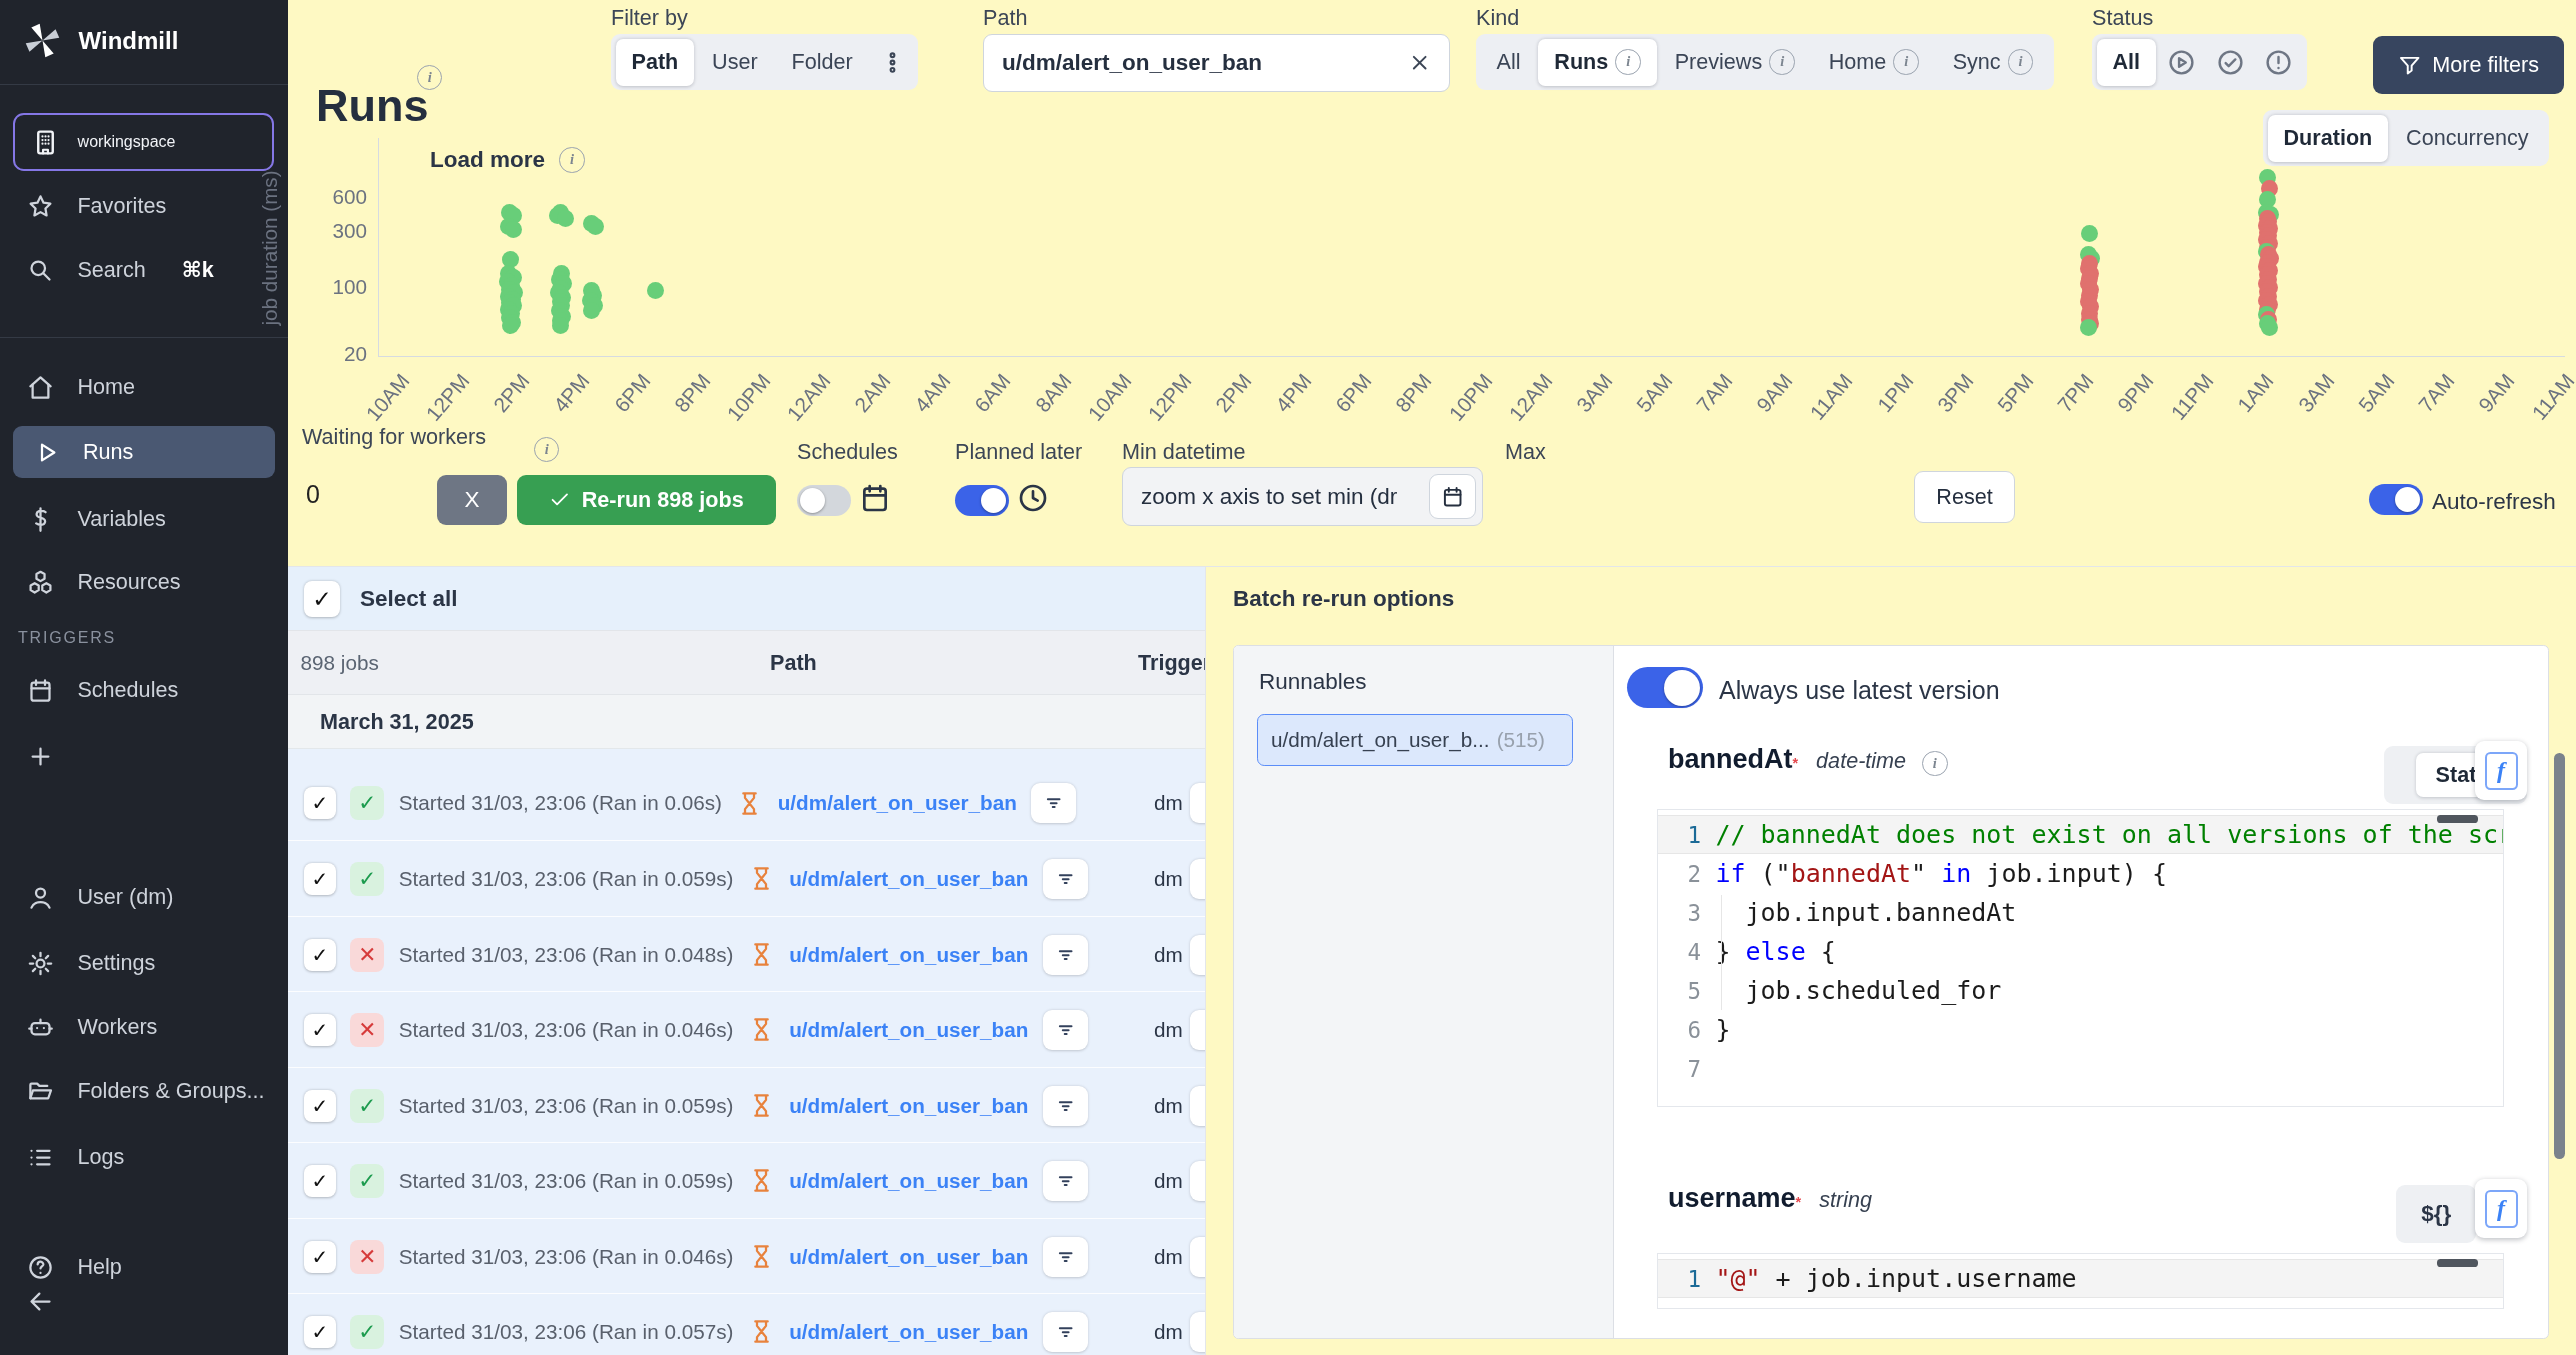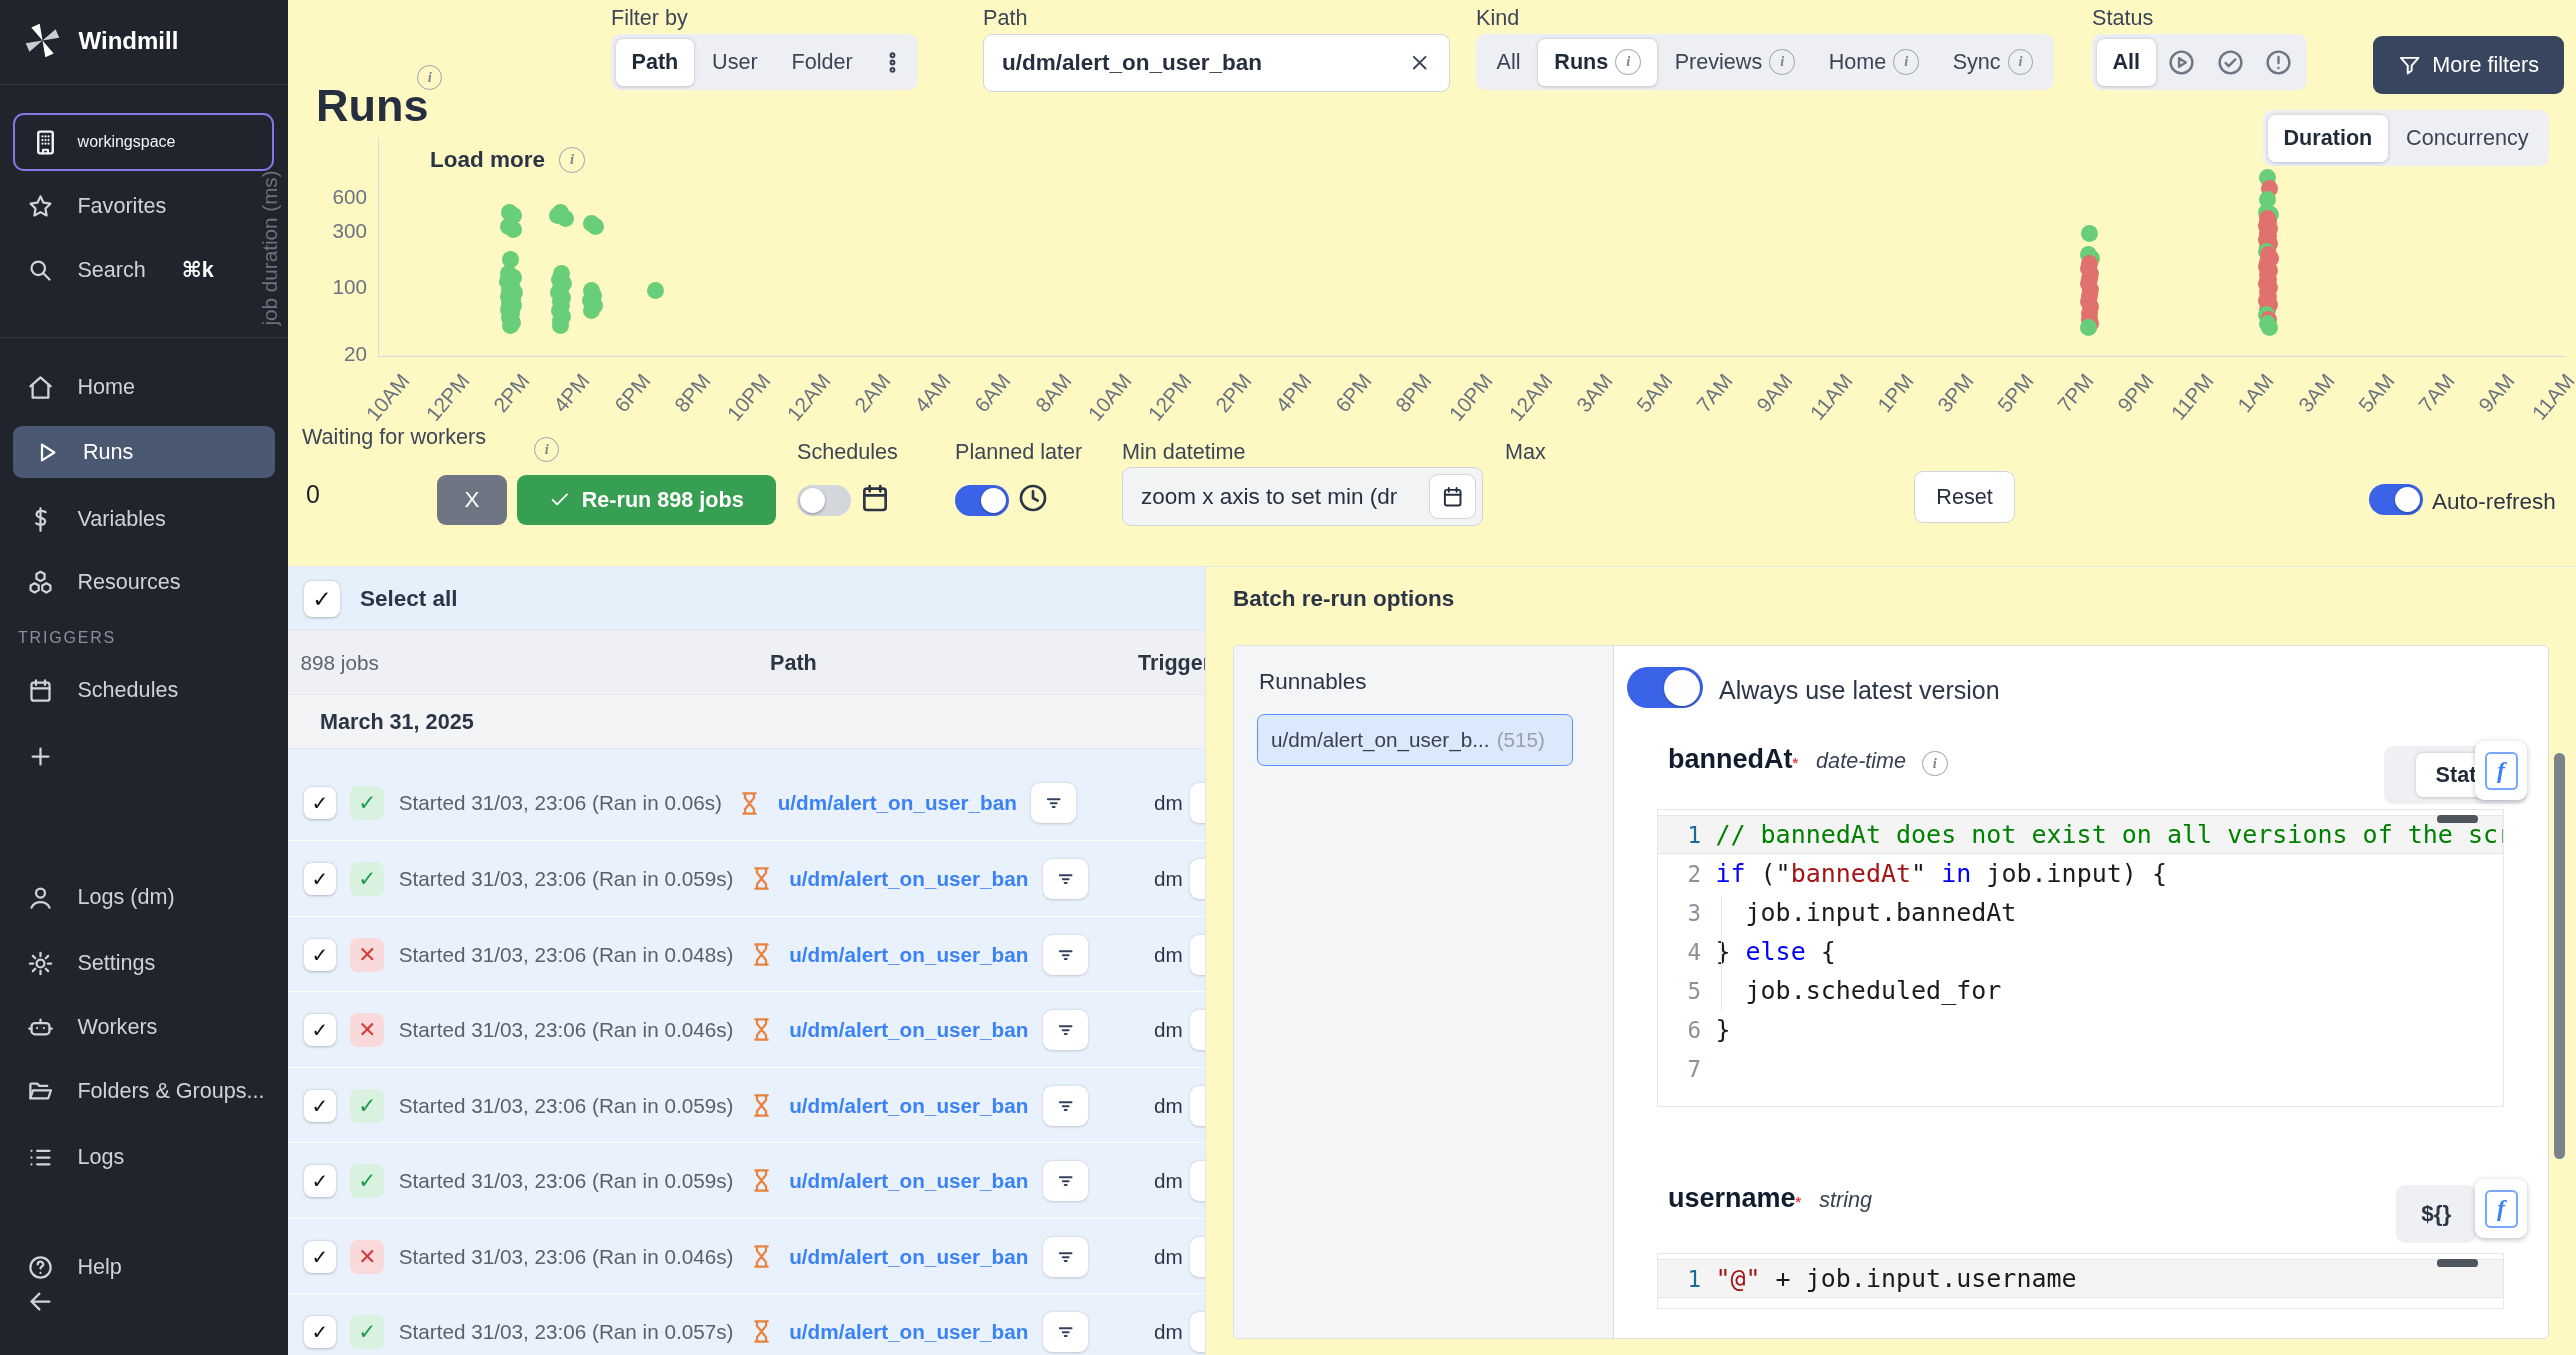--- a/index.html
+++ b/index.html
@@ -202,21 +202,21 @@
             </svg>
           </span>
         </div>
         <div class="side-item" style="top: 871px;">
           <span class="icn" style="width: 27px; height: 27px; color: rgb(207, 212, 220);">
             <svg viewBox="0 0 24 24">
               <circle cx="12" cy="8" r="4"></circle>
               <path d="M4 21c1.5-4 6-5 8-5s6.5 1 8 5"></path>
             </svg>
           </span>
-          <span class="lbl">Logs (dm)</span>
+          <span class="lbl">User (dm)</span>
         </div>
         <div class="side-item" style="top: 937px;">
           <span class="icn" style="width: 27px; height: 27px; color: rgb(207, 212, 220);">
             <svg viewBox="0 0 24 24">
               <circle cx="12" cy="12" r="3.5"></circle>
               <path d="M12 2.5v3M12 18.5v3M2.5 12h3M18.5 12h3M5.2 5.2l2.1 2.1M16.7 16.7l2.1 2.1M18.8 5.2l-2.1 2.1M7.3 16.7l-2.1 2.1"></path>
             </svg>
           </span>
           <span class="lbl">Settings</span>
         </div>

